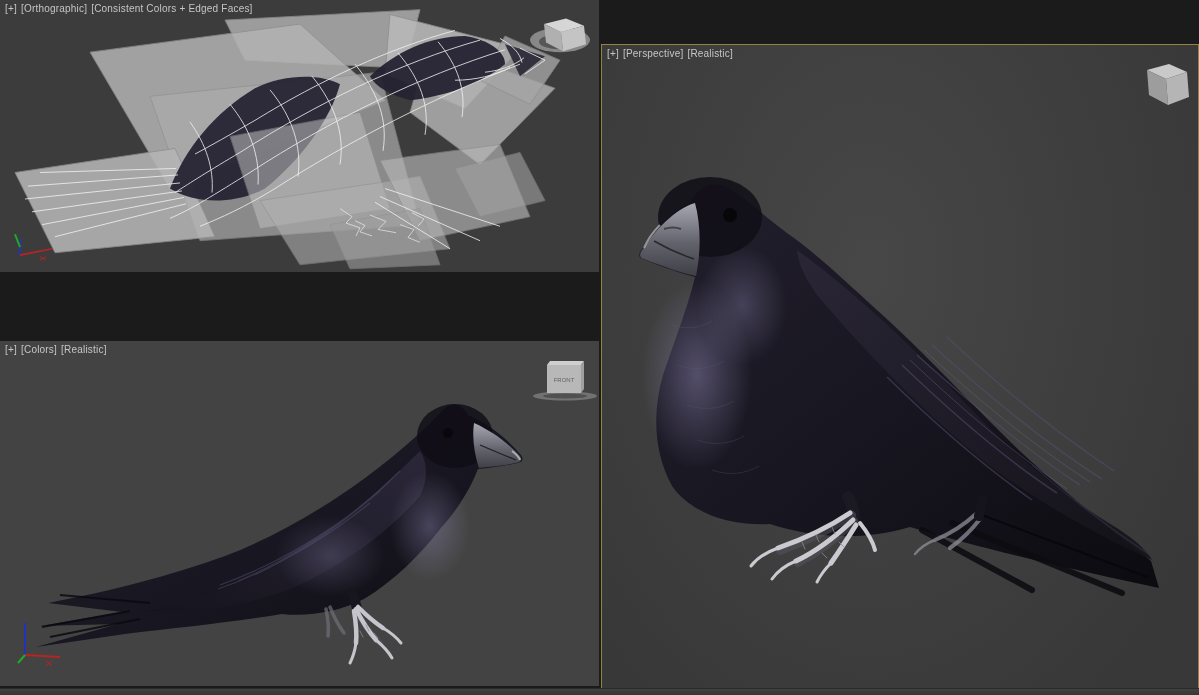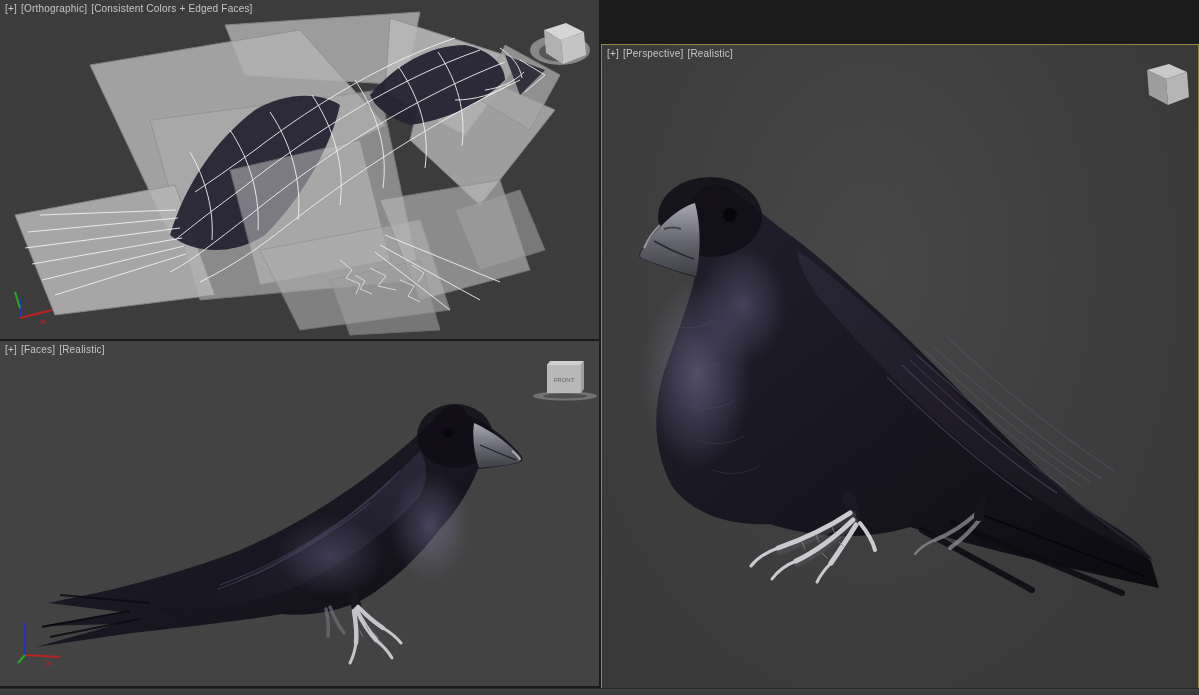--- a/index.html
+++ b/index.html
@@ -1,20 +1,20 @@
 <!DOCTYPE html>
 <html style="--frame_bg: #1b1b1b; --ortho_bg: #3c3c3c; --front_bg: #434343; --persp_bg_light: #474747; --persp_bg_dark: #383838; --active_border: #94823f; --label_text: #c6c6c6; --timeline_bg: #363636; --wireframe_white: #f2f2f2; --plane_grey: #b3b3b3; --crow_dark: #14121b; --crow_sheen_purple: #6e6688; --beak_grey: #9d9da6; --talon_grey: #cbcad1; --axis_x_red: #bb2222; --axis_y_green: #22aa22; --axis_z_blue: #2233bb;"><head>
 <meta charset="utf-8">
 <style>
   * { margin:0; padding:0; box-sizing:border-box; }
   html,body { width:1199px; height:695px; overflow:hidden; }
   body { background: var(--frame_bg,#1b1b1b); font-family:"Liberation Sans",sans-serif; position:relative; }
 
   .viewport { position:absolute; overflow:hidden; }
-  #vp-ortho { left:0; top:0; width:599px; height:339px; background: var(--ortho_bg,#3c3c3c); }
+  #vp-ortho { left:0; top:0; width:599px; height:272px; background: var(--ortho_bg,#3c3c3c); }
   #vp-front { left:0; top:341px; width:599px; height:345px; background: var(--front_bg,#434343); }
   #vp-persp { left:601px; top:0; width:598px; height:688px;
               border:1px solid var(--active_border,#94823f);
               background: radial-gradient(ellipse at 45% 32%, var(--persp_bg_light,#474747) 0%, var(--persp_bg_dark,#393939) 82%); margin-top: 44px; }
 
   .vp-label { position:absolute; top:3px; left:5px; z-index:5; font-size:10px;
               color: var(--label_text,#c6c6c6); letter-spacing:.2px; white-space:nowrap; }
   .vp-label .seg { margin-right:4px; cursor:pointer; }
 
   .vp-svg { position:absolute; inset:0; width:100%; height:100%; display:block; }
@@ -107,21 +107,21 @@
       <line x1="20" y1="318" x2="20" y2="298" stroke="#2233bb"></line>
       <line x1="20" y1="308" x2="15" y2="292" stroke="#22aa22"></line>
       <line x1="20" y1="318" x2="52" y2="310" stroke="#bb2222"></line>
       <path d="M 40 320 l 6 4 m 0 -4 l -6 4" stroke="#bb2222" stroke-width="1"></path>
     </g>
   </svg>
 </div>
 
 <div class="viewport" id="vp-front">
   <div class="vp-label">
-    <span class="seg">[+]</span><span class="seg">[Faces]</span><span class="seg">[Realistic]</span>
+    <span class="seg">[+]</span><span class="seg">[Colors]</span><span class="seg">[Realistic]</span>
   </div>
 
   <svg class="vp-svg" viewBox="0 0 599 345" preserveAspectRatio="none">
     <defs>
       <linearGradient id="fBody" x1="0" y1="0" x2="1" y2="1">
         <stop offset="0" stop-color="#23202e"></stop>
           <stop offset="0.6" stop-color="#17151f"></stop>
           <stop offset="1" stop-color="#0c0b10"></stop>
       </linearGradient>
       <linearGradient id="fWing" x1="1" y1="0" x2="0" y2="1">

